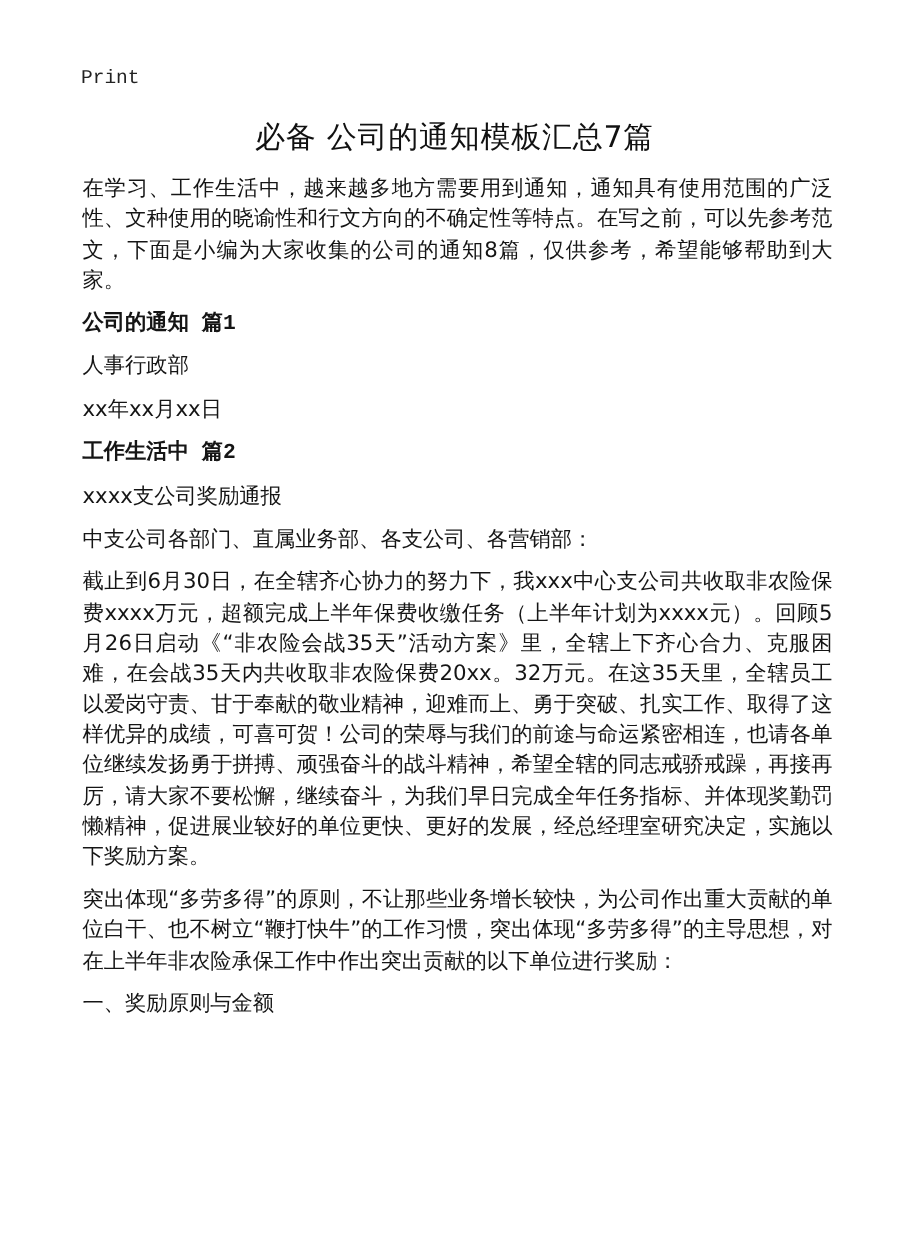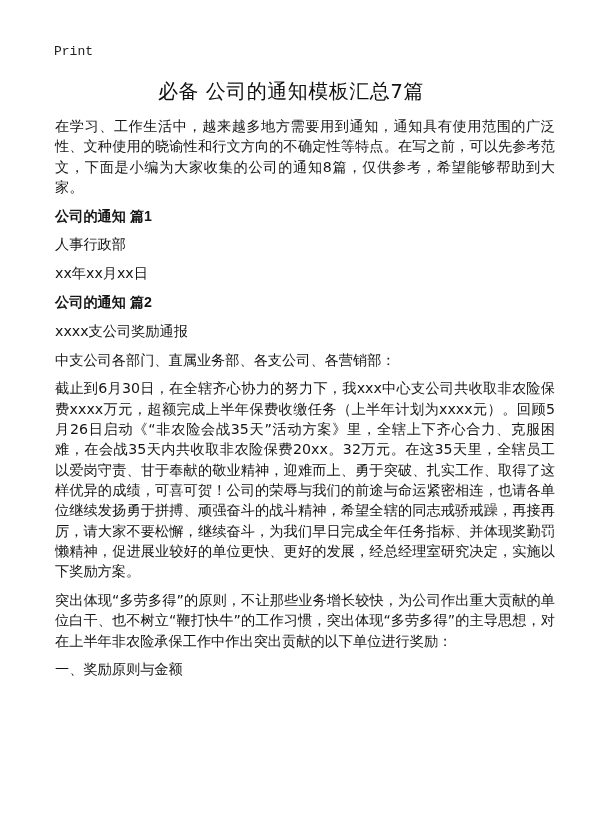--- a/index.html
+++ b/index.html
@@ -25,21 +25,21 @@
     .print-label {
       position: absolute;
       left: 54px;
       top: 44px;
       font-family: Liberation Mono, monospace;
       font-size: 13px;
       color: #222;
     }
     .doc-title {
       position: absolute;
-      left: 0;
+      left: 12px;
       width: 582px;
       top: 78px;
       text-align: center;
       font-size: 20px;
       font-weight: normal;
       letter-spacing: 0.5px;
       color: #111;
       margin: 0;
     }
     .content {
@@ -54,38 +54,38 @@
     .content p {
       margin: 0 0 8.5px 0;
       text-align: justify;
       word-break: break-all;
     }
     .content h3 {
       margin: 0 0 8.5px 0;
       font-size: 14.2px;
       font-weight: bold;
       line-height: 20.3px;
-      font-family: Liberation Sans, sans-serif;
+      font-family: Liberation Mono, monospace;
     }
   </style>
 </head>
 <body>
 
 <div class="page">
   <div class="print-label">Print</div>
 
   <h1 class="doc-title">必备  公司的通知模板汇总7篇</h1>
 
   <div class="content">
     <p>在学习、工作生活中，越来越多地方需要用到通知，通知具有使用范围的广泛性、文种使用的晓谕性和行文方向的不确定性等特点。在写之前，可以先参考范文，下面是小编为大家收集的公司的通知8篇，仅供参考，希望能够帮助到大家。</p>
 
     <h3>公司的通知 篇1</h3>
     <p>人事行政部</p>
     <p>xx年xx月xx日</p>
 
-    <h3>公司的通知 篇2</h3>
+    <h3>工作生活中 篇2</h3>
     <p>xxxx支公司奖励通报</p>
     <p>中支公司各部门、直属业务部、各支公司、各营销部：</p>
     <p>截止到6月30日，在全辖齐心协力的努力下，我xxx中心支公司共收取非农险保费xxxx万元，超额完成上半年保费收缴任务（上半年计划为xxxx元）。回顾5月26日启动《“非农险会战35天”活动方案》里，全辖上下齐心合力、克服困难，在会战35天内共收取非农险保费20xx。32万元。在这35天里，全辖员工以爱岗守责、甘于奉献的敬业精神，迎难而上、勇于突破、扎实工作、取得了这样优异的成绩，可喜可贺！公司的荣辱与我们的前途与命运紧密相连，也请各单位继续发扬勇于拼搏、顽强奋斗的战斗精神，希望全辖的同志戒骄戒躁，再接再厉，请大家不要松懈，继续奋斗，为我们早日完成全年任务指标、并体现奖勤罚懒精神，促进展业较好的单位更快、更好的发展，经总经理室研究决定，实施以下奖励方案。</p>
     <p>突出体现“多劳多得”的原则，不让那些业务增长较快，为公司作出重大贡献的单位白干、也不树立“鞭打快牛”的工作习惯，突出体现“多劳多得”的主导思想，对在上半年非农险承保工作中作出突出贡献的以下单位进行奖励：</p>
     <p>一、奖励原则与金额</p>
   </div>
 </div>
 
 </body></html>

